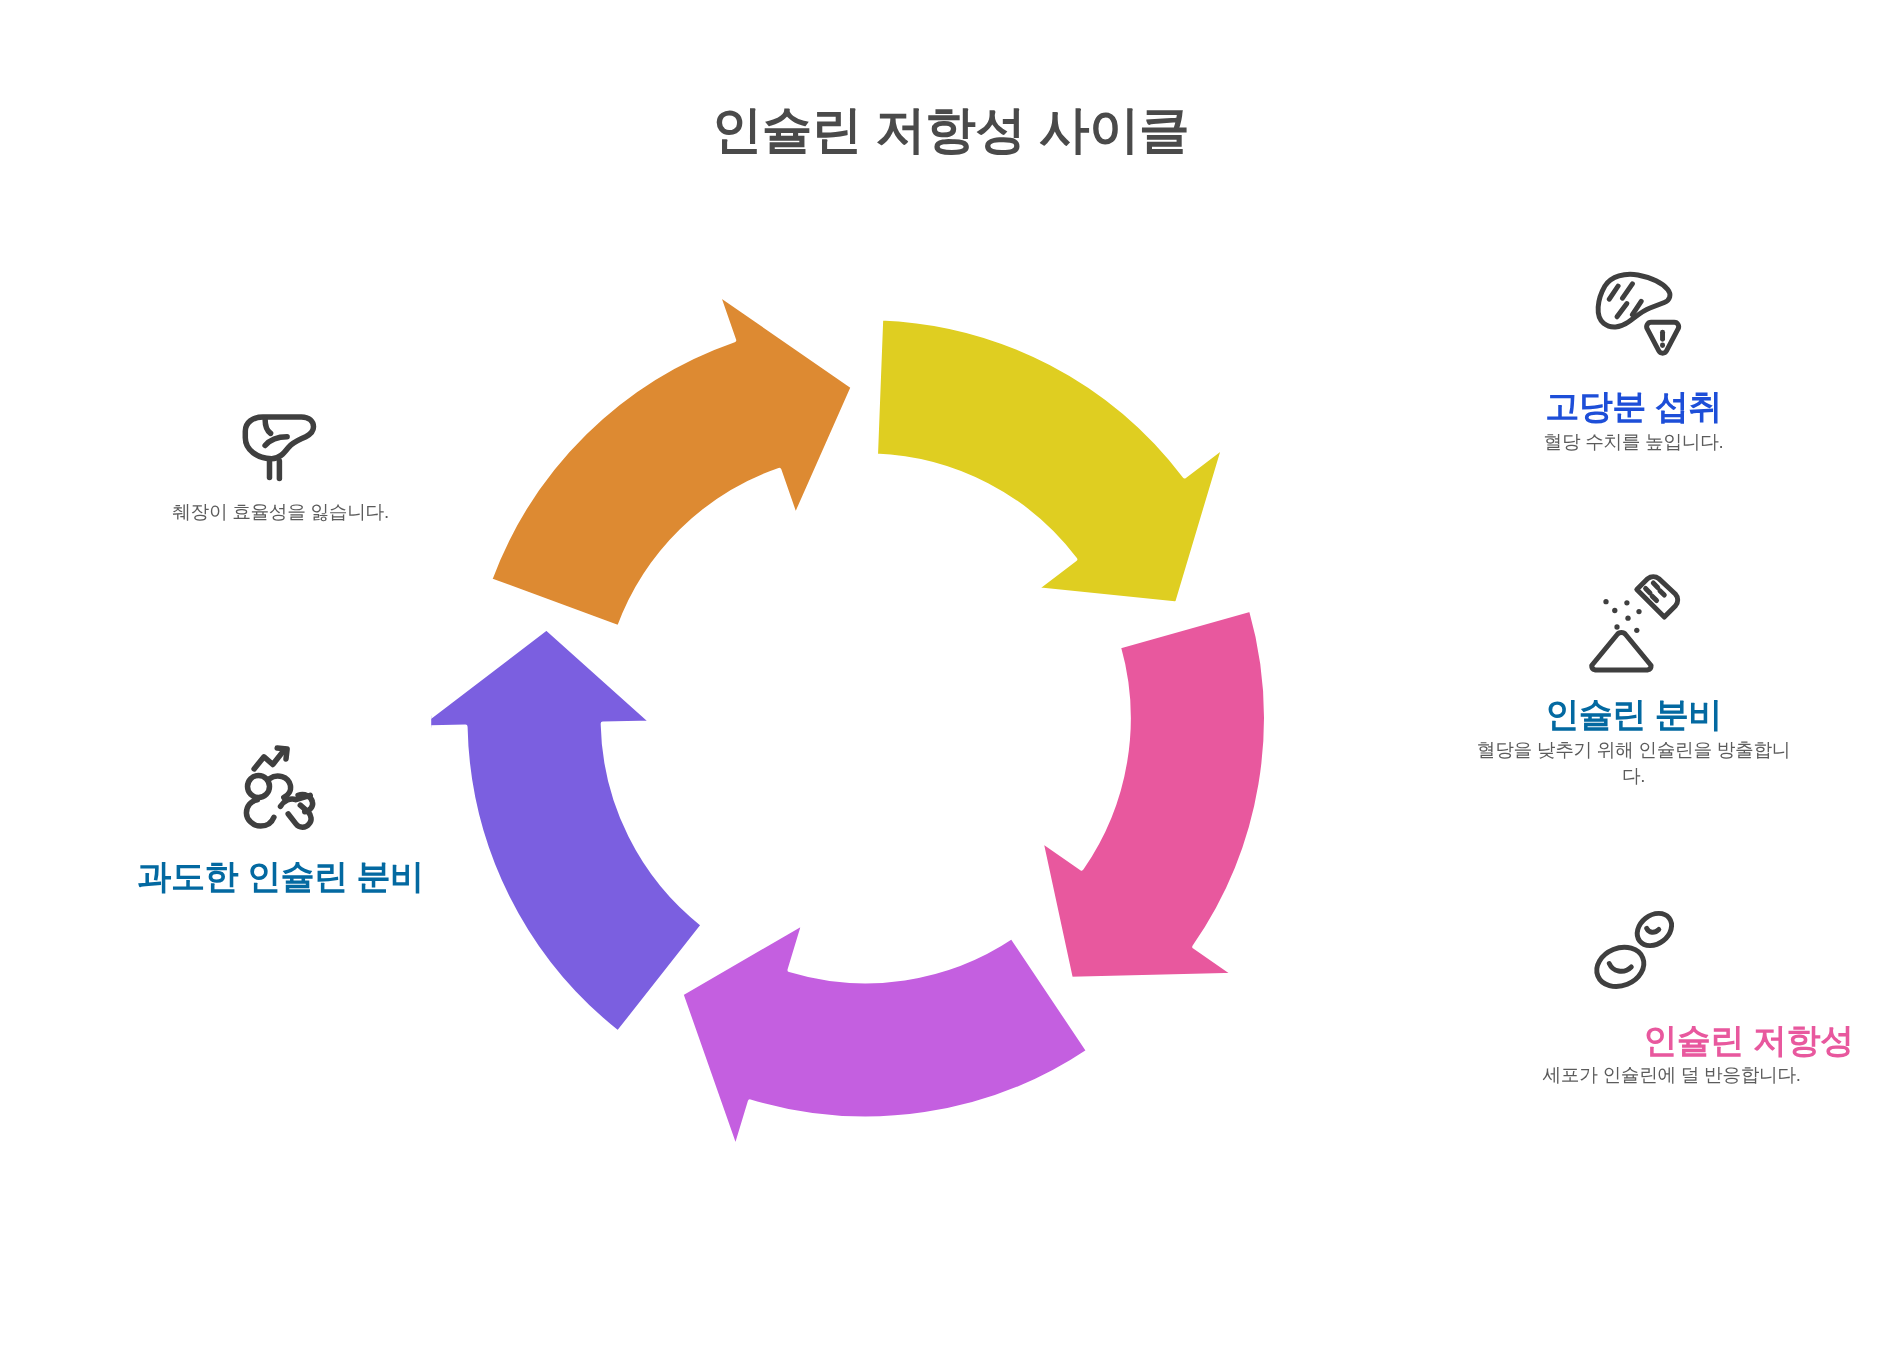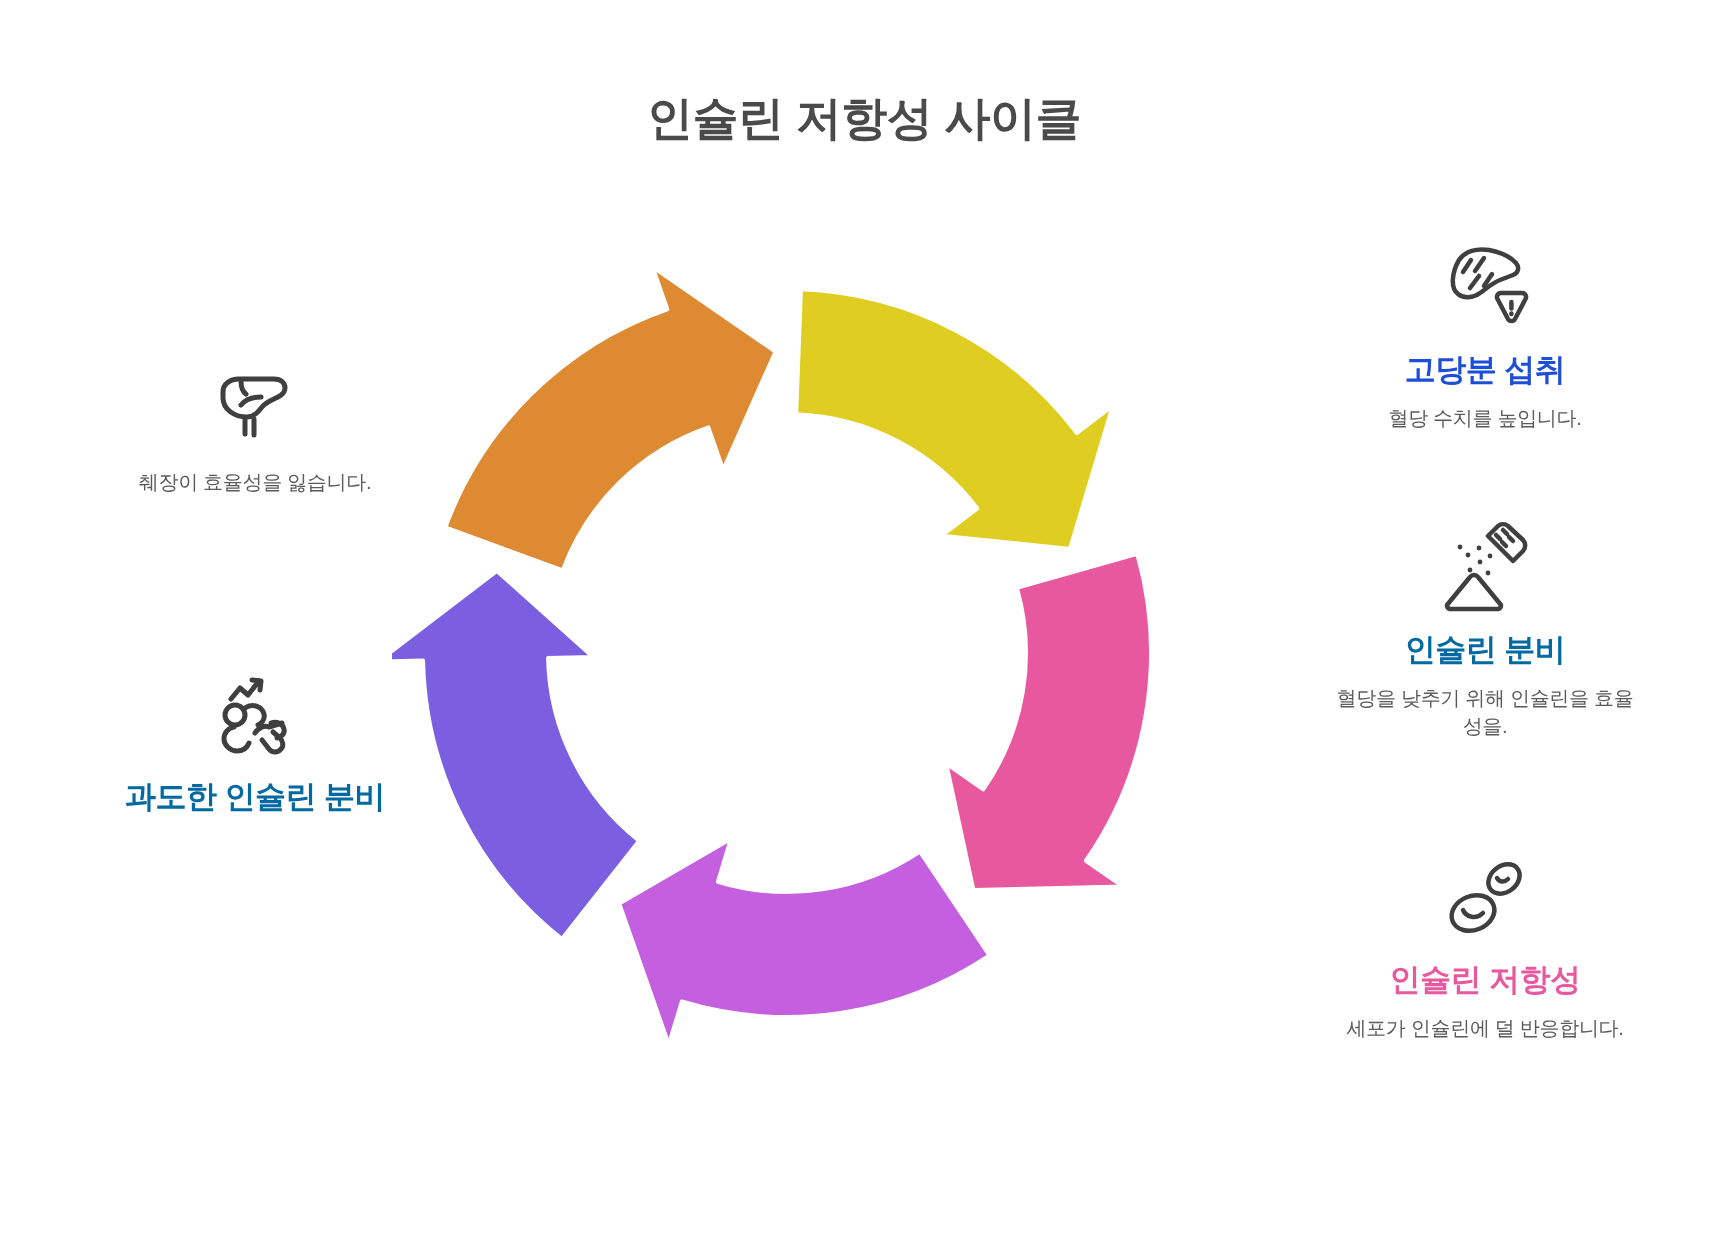--- a/index.html
+++ b/index.html
@@ -64,35 +64,34 @@
   .block .icon svg { display: block; }
 
   .block .heading {
     margin-top: 16px;
     font-size: 31px;
     font-weight: 700;
     line-height: 1.28;
     letter-spacing: -0.5px;
   }
   .block .desc {
-    margin-top: 14px;
-    font-size: 20px;
+    font-size: 17px;
     line-height: 1.42;
     color: #5b5b5b;
     padding: 0 32px;
     letter-spacing: -0.3px;
   }
 
   
   #block-pancreas-decline   { top: 348px; left: 0; }
   #block-excess-insulin     { top: 655px; left: 0; }
   
   #block-high-sugar         { top: 228px; left: 0; }
   #block-insulin-secretion  { top: 508px; left: 0; }
-  #block-insulin-resistance { top: 838px; left: 0; }
+  #block-insulin-resistance { top: 804px; left: 0; text-align: right; }
 
   .block .desc.wide { padding: 0 48px; }
 </style>
 </head>
 <body>
 
 <div class="page">
 
   <div class="title">인슐린 저항성 사이클</div>
 
@@ -179,21 +178,21 @@
           <circle cx="33" cy="37" r="2.4" fill="#3f3f3f" stroke="none"></circle>
           <circle cx="45" cy="44" r="2.4" fill="#3f3f3f" stroke="none"></circle>
           <circle cx="25" cy="29" r="2.4" fill="#3f3f3f" stroke="none"></circle>
           <circle cx="55" cy="38" r="2.4" fill="#3f3f3f" stroke="none"></circle>
           <circle cx="35" cy="52" r="2.4" fill="#3f3f3f" stroke="none"></circle>
           <circle cx="53" cy="55" r="2.4" fill="#3f3f3f" stroke="none"></circle>
           <path d="M12 87 L35 59 A5 5 0 0 1 43 59 L66 87 A4 4 0 0 1 63 91 L15 91 A4 4 0 0 1 12 87 Z"></path>
         </svg>
       </div>
       <div class="heading" style="color:#0369a1">인슐린 분비</div>
-      <div class="desc wide">혈당을 낮추기 위해 인슐린을 효율성을.</div>
+      <div class="desc wide">혈당을 낮추기 위해 인슐린을 방출합니다.</div>
     </div>
 
     <div class="block" id="block-insulin-resistance">
       <div class="icon">
         <svg width="100" height="88" viewBox="0 0 100 88" fill="none" stroke="#3f3f3f" stroke-width="4.5" stroke-linecap="round" stroke-linejoin="round">
           <ellipse cx="69" cy="23" rx="17" ry="13" transform="rotate(-38 69 23)"></ellipse>
           <path d="M62 22c2 4 7 5 11 1"></path>
           <ellipse cx="38" cy="57" rx="22" ry="17" transform="rotate(-22 38 57)"></ellipse>
           <path d="M28 54c3 7 13 10 20 3"></path>
         </svg>

